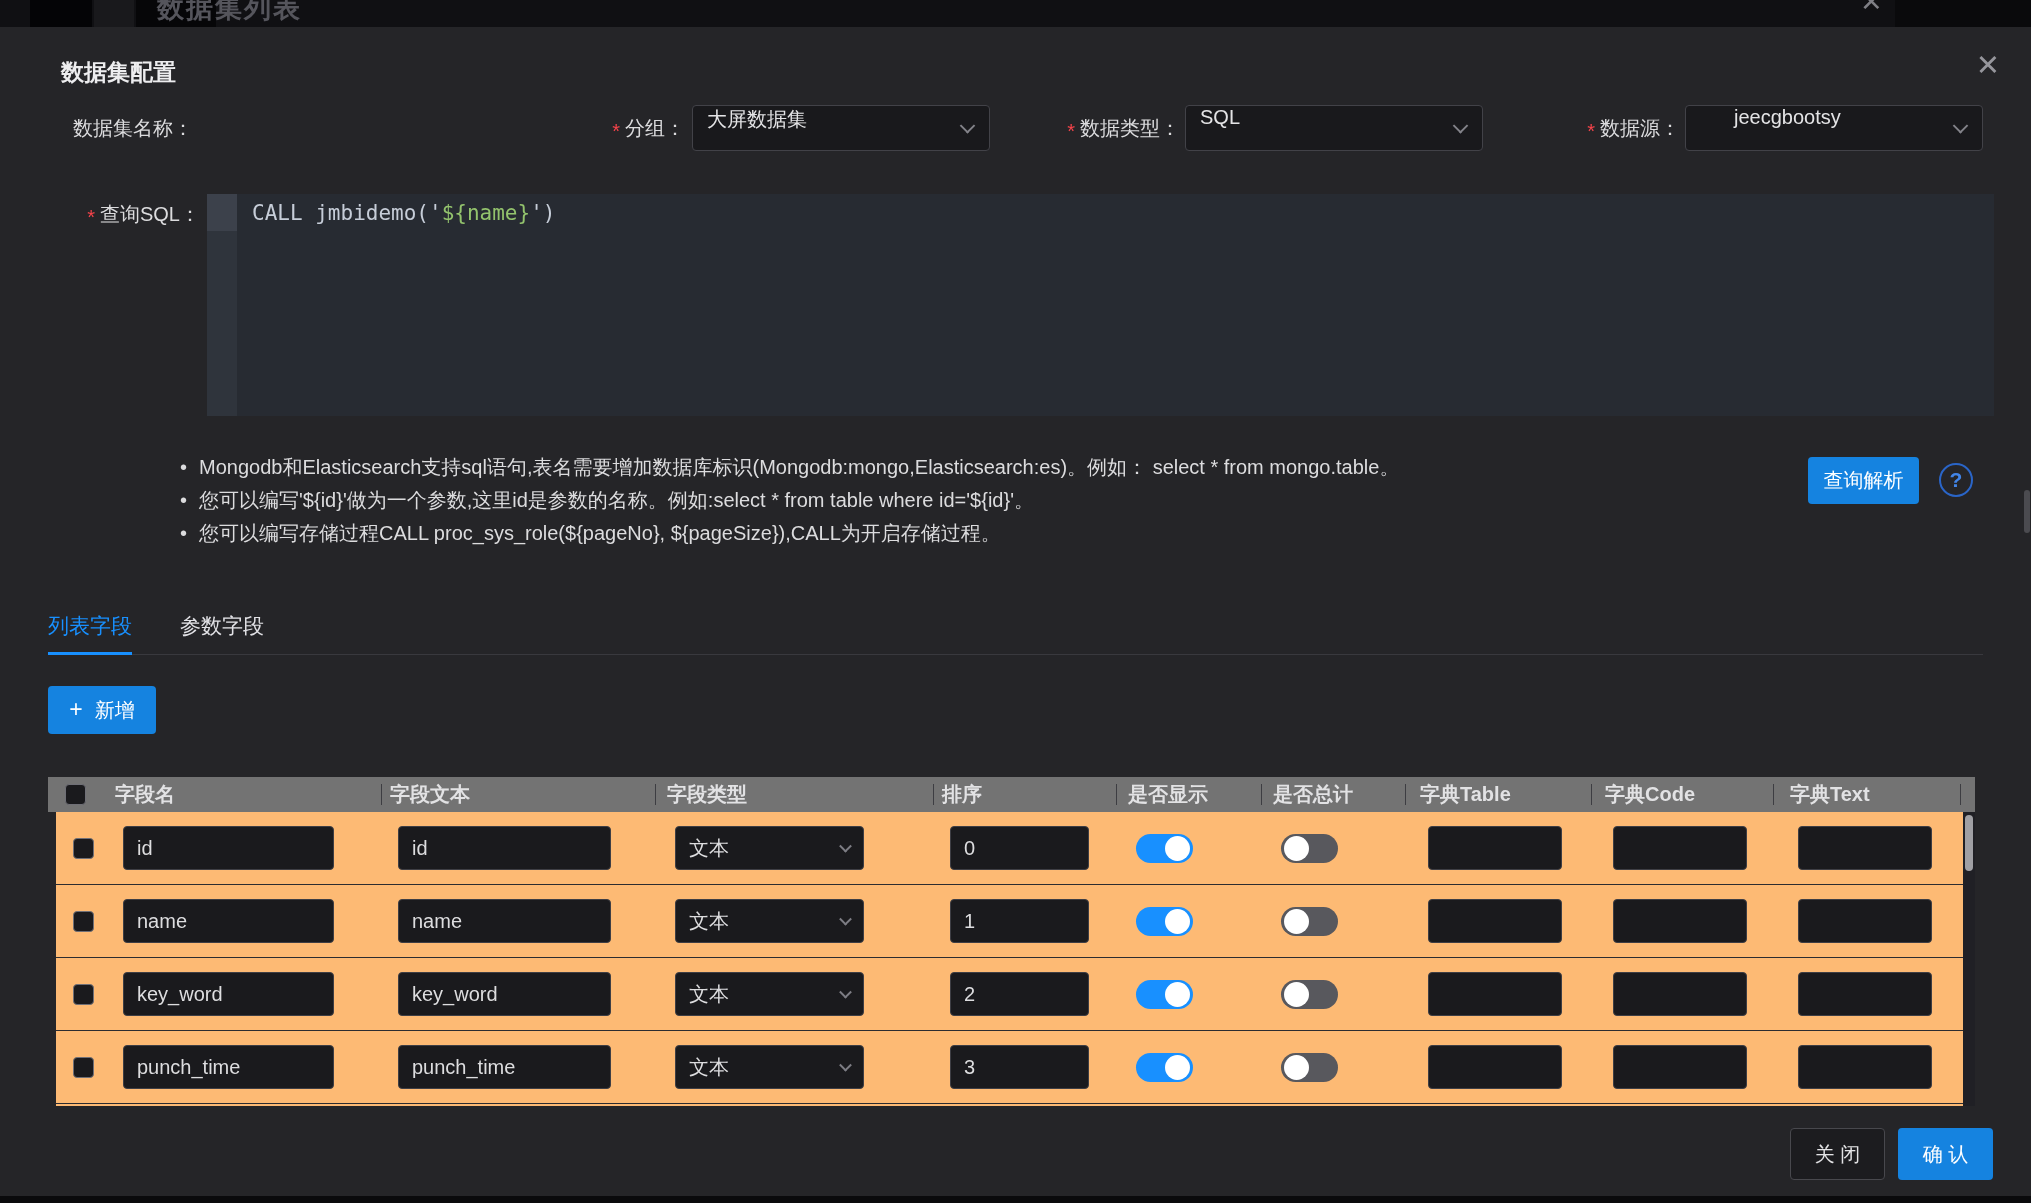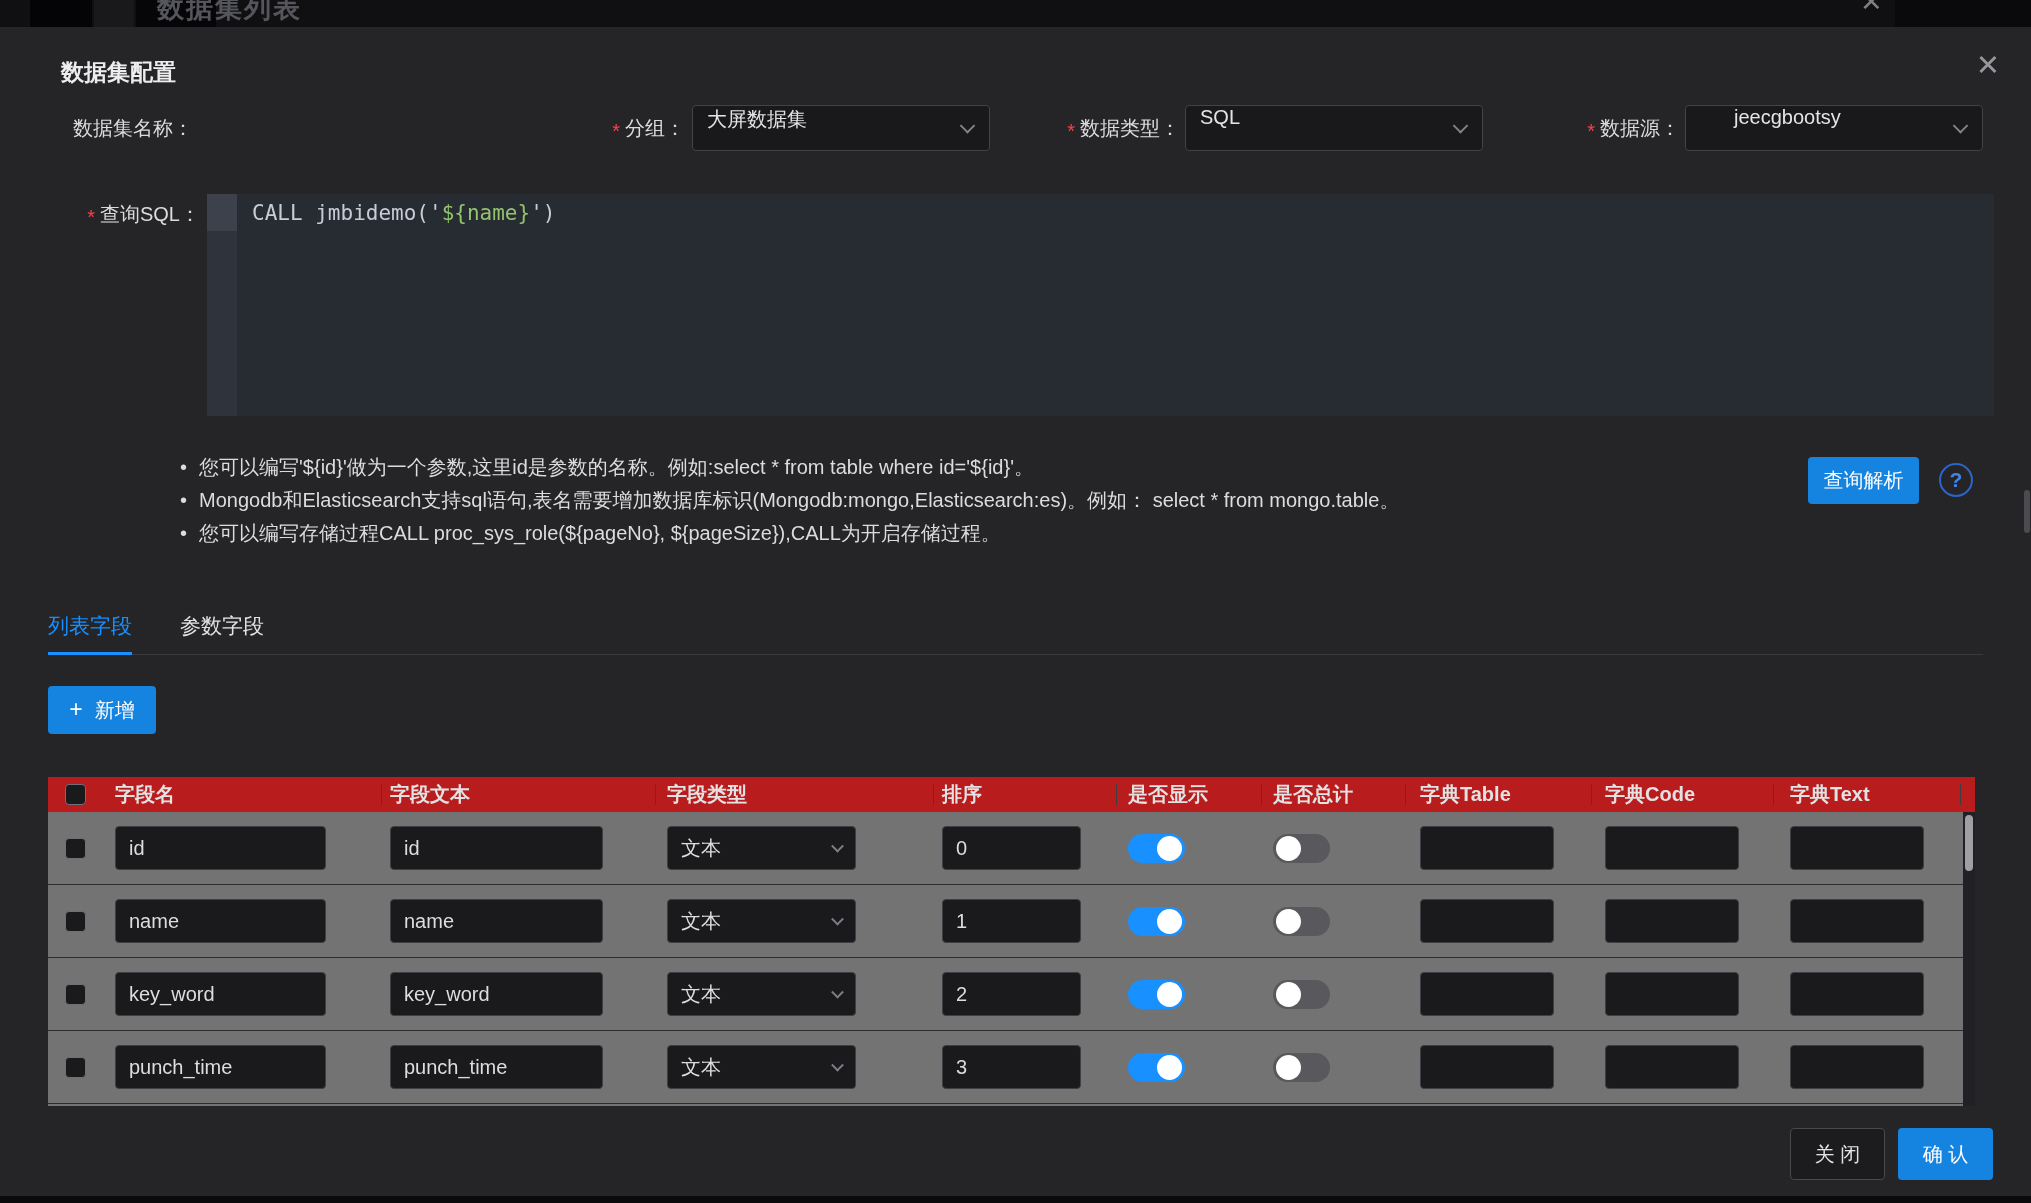--- a/index.html
+++ b/index.html
@@ -65,25 +65,25 @@
   .tab-idle { color:#e2e2e6; }
   .tabs-divider { position:absolute; left:48px; top:627px; width:1935px; height:1px; background:#39393e; }
   .tab-underline { position:absolute; left:48px; top:625px; width:84px; height:3px; background:var(--accent); }
   .add-btn { position:absolute; left:48px; top:659px; width:108px; height:48px;
     background:#1583e0; border:none; border-radius:4px; color:#fff; font-size:20px;
     display:flex; align-items:center; justify-content:center; gap:12px; cursor:pointer;
     font-family:inherit; }
   .plus-glyph { font-size:23px; font-weight:normal; position:relative; top:-1px; }
   
   .dtable { position:absolute; left:48px; top:750px; width:1927px; height:329px; overflow:hidden; }
-  .thead { position:absolute; left:0; top:0; width:1927px; height:35px; background:#b91c1c; }
+  .thead { position:absolute; left:0; top:0; width:1927px; height:35px; background:#737373; }
   .hcell { position:absolute; top:0; height:35px; display:flex; align-items:center;
     font-size:20px; font-weight:bold; color:#e2e2e4; white-space:nowrap; }
   .hsep { position:absolute; top:7px; width:1px; height:21px; background:#3d3d42; }
-  .tbody { position:absolute; left:0; top:35px; width:1927px; height:294px; background:#737373;padding-left:8px; }
+  .tbody { position:absolute; left:8px; top:35px; width:1927px; height:294px; background:#fdba74;padding-left:8px; }
   .trow { position:absolute; left:0; width:1927px; height:73px; border-bottom:1px solid #2c2c30; }
   .cbox { position:absolute; width:21px; height:21px; border:1px solid #6f6f76; border-radius:4px;
     background:#1a1a1d; cursor:pointer; }
   .thead .cbox { left:17px; top:7px; }
   .trow .cbox { left:17px; top:26px; }
   .tinput { position:absolute; top:14px; height:44px; background:#1a1a1d; border:1px solid #3e3e44;
     border-radius:4px; padding:0 13px; font-size:20px; color:#dddddf; outline:none;
     font-family:inherit; }
   .tselect { position:absolute; top:14px; height:44px; background:#1a1a1d; border:1px solid #3e3e44;
     border-radius:4px; display:flex; align-items:center; padding:0 34px 0 13px; font-size:20px;
@@ -158,22 +158,22 @@
     <span class="req">*</span>
     <span>查询SQL：</span>
   </div>
   <div class="editor">
     <div class="gutter"></div>
     <div class="gutter-active"></div>
     <div class="code-line"><span>CALL jmbidemo('</span><span class="code-param">${name}</span><span>')</span></div>
   </div>
 
   <ul class="hints">
+    <li>Mongodb和Elasticsearch支持sql语句,表名需要增加数据库标识(Mongodb:mongo,Elasticsearch:es)。例如： select * from mongo.table。</li>
     <li>您可以编写'${id}'做为一个参数,这里id是参数的名称。例如:select * from table where id='${id}'。</li>
-    <li>Mongodb和Elasticsearch支持sql语句,表名需要增加数据库标识(Mongodb:mongo,Elasticsearch:es)。例如： select * from mongo.table。</li>
     <li>您可以编写存储过程CALL proc_sys_role(${pageNo}, ${pageSize}),CALL为开启存储过程。</li>
   </ul>
   <button class="parse-btn">查询解析</button>
   <div class="help-icon">?</div>
 
   <div class="tab tab-active" style="left:48px;">列表字段</div>
   <div class="tab tab-idle" style="left:180px;">参数字段</div>
   <div class="tabs-divider"></div>
   <div class="tab-underline"></div>
 

